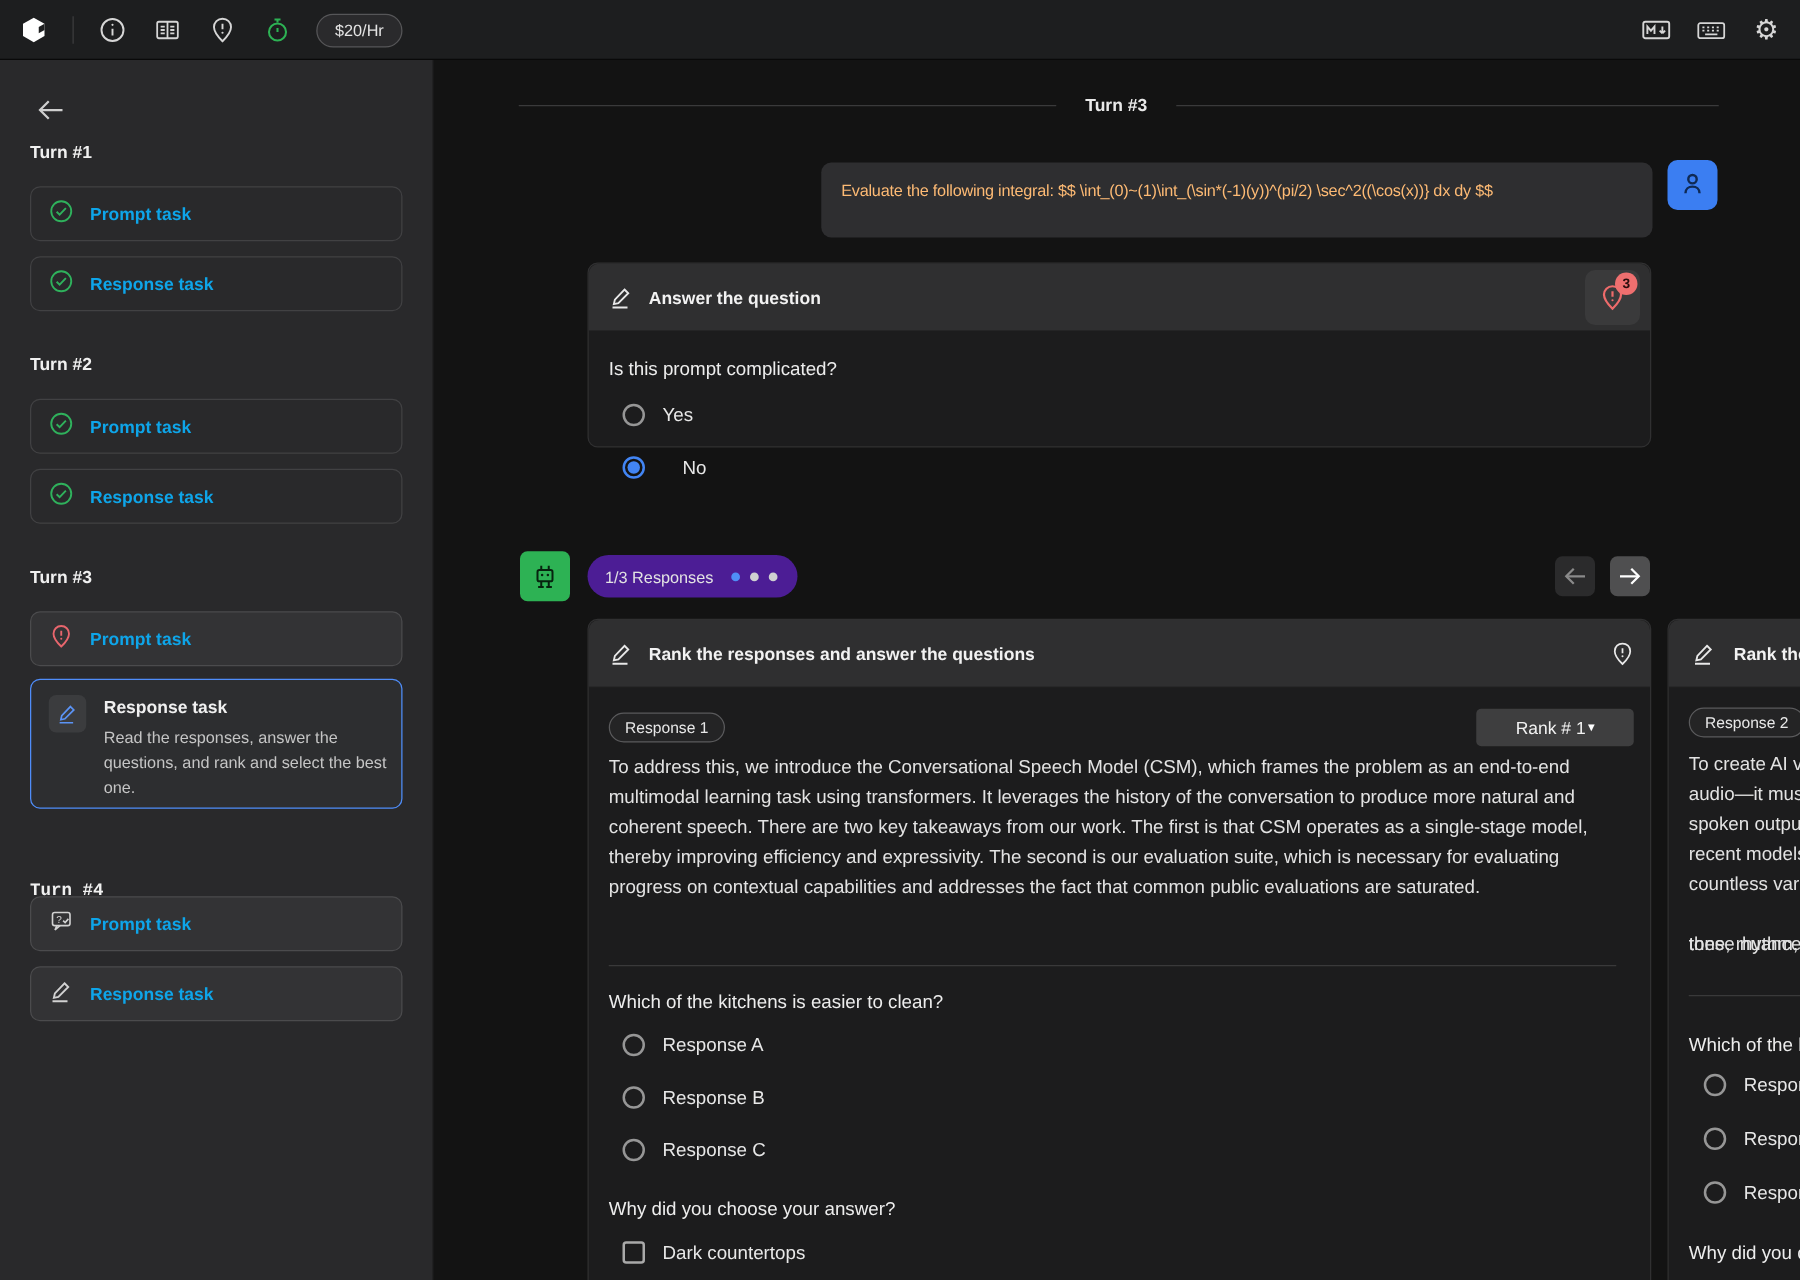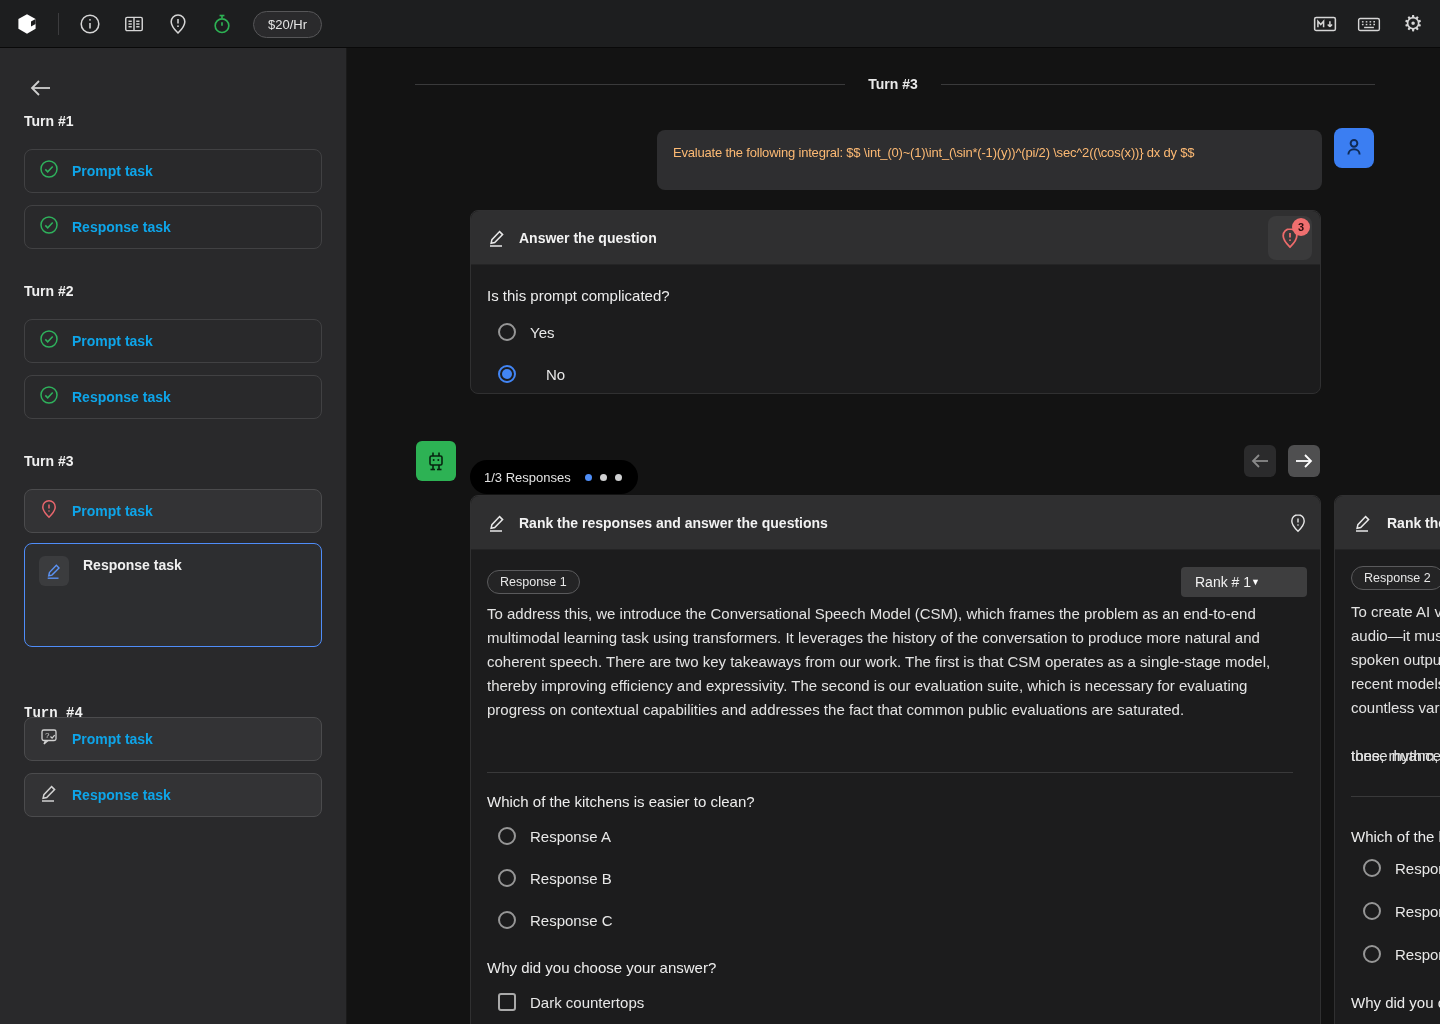--- a/index.html
+++ b/index.html
@@ -53,30 +53,30 @@
   .issue-badge { position:absolute; right:2px; top:2px; min-width:18px; height:18px; border-radius:9px; background:#ef6f6f; color:#2a0d0d; font-size:11px; font-weight:700; line-height:18px; text-align:center; }
 
   .question { position:absolute; font-size:15px; color:#ededed; }
   .radio { position:absolute; width:18px; height:18px; border:2px solid #969696; border-radius:50%; background:transparent; cursor:pointer; }
   .radio.sel { border-color:#4285f4; }
   .radio.sel::after { content:""; position:absolute; inset:2px; border-radius:50%; background:#4285f4; }
   .opt-label { position:absolute; font-size:15px; color:#e8e8e8; }
   .checkbox { position:absolute; width:18px; height:18px; border:2px solid #a9a9a9; border-radius:3px; background:transparent; cursor:pointer; }
 
   .robot-btn { position:absolute; left:69px; top:393px; width:40px; height:40px; border-radius:6px; background:#2db254; border:none; cursor:pointer; display:flex; align-items:center; justify-content:center; color:#07230f; }
-  .resp-pill { position:absolute; left:123px; top:412px; height:34px; padding:0 16px 0 14px; border-radius:17px; background:#000000; display:flex; align-items:center; gap:8px; }
+  .resp-pill { position:absolute; left:123px; top:396px; height:34px; padding:0 16px 0 14px; border-radius:17px; background:#4c1d95; display:flex; align-items:center; gap:8px; }
   .resp-pill .counter { font-size:13px; color:#e3e3e3; margin-right:6px; }
   .dot { width:7px; height:7px; border-radius:50%; background:#cfd0d1; }
   .dot.active { background:#4f8ef7; }
   .nav-btn { position:absolute; top:397px; width:32px; height:32px; border-radius:6px; border:none; cursor:pointer; display:flex; align-items:center; justify-content:center; }
   .nav-prev { left:897px; background:#2b2b2c; color:#8a8a8a; }
   .nav-next { left:941px; background:#4f4f50; color:#ffffff; }
 
   .resp-badge { position:absolute; height:24px; padding:0 12px; border:1px solid #5a5a5c; border-radius:13px; background:#242425; font-size:12.5px; color:#e8e8e8; line-height:22px; }
-  .rank-select { position:absolute; width:126px; height:30px; background:#3e3e3f; border:none; border-radius:4px; color:#f2f2f2; font-size:14px; cursor:pointer; display:flex; align-items:center; justify-content:flex-start; padding:0 12px 0 14px; }
+  .rank-select { position:absolute; width:126px; height:30px; background:#3e3e3f; border:none; border-radius:4px; color:#f2f2f2; font-size:14px; cursor:pointer; display:flex; align-items:center; justify-content:center; padding:0 12px 0 14px; }
   .rank-caret { font-size:9px; color:#ffffff; }
   .para { position:absolute; font-size:15px; line-height:24px; color:#e3e3e3; }
   .divider { position:absolute; height:1px; background:#39393a; }
   .clip-line { position:absolute; font-size:15px; line-height:24px; color:#e3e3e3; white-space:nowrap; }
 </style>
 </head>
 <body>
 
 <div class="screen">
 
@@ -203,20 +203,21 @@
       <span class="t-label">Prompt task</span>
     </div>
     <div class="task-card-big" style="top:495px;">
       <span class="icon-chip">
           <svg width="18" height="18" viewBox="0 0 20 20" fill="none" stroke="currentColor" stroke-width="1.5">
             <path d="M12.6 3.6l3 3-7.9 7.9-3.6.8.8-3.6z"></path>
             <line x1="3" y1="18" x2="15" y2="18"></line>
           </svg>
         </span>
       <span class="big-title">Response task</span>
+      <span class="big-desc">Read the responses, answer the questions, and rank and select the best one.</span>
     </div>
 
     <div class="turn-label" style="top:657px;font-family:Liberation Mono, monospace;">Turn #4</div>
     <div class="task-card raised" style="top:669px;">
       <span class="ic-gray"><svg width="20" height="20" viewBox="0 0 20 20" fill="none" stroke="currentColor" stroke-width="1.3">
             <rect x="3" y="3" width="14" height="10.5" rx="1.8"></rect>
             <path d="M6.5 13.5L5 17l4-3.5"></path>
             <text x="6" y="11" font-size="8" fill="currentColor" stroke="none">?</text>
             <path d="M11.5 9.5l1.6 1.6 2.6-3"></path>
           </svg></span>
@@ -240,21 +241,21 @@
     <section class="prompt-card">
       <div class="prompt-text">Evaluate the following integral: $$ \int_(0)~(1)\int_(\sin*(-1)(y))^(pi/2) \sec^2((\cos(x))} dx dy $$</div>
     </section>
     <button class="avatar-btn">
       <span><svg width="26" height="26" viewBox="0 0 24 24" fill="none" stroke="#0f2a55" stroke-width="1.8">
             <circle cx="12" cy="8.6" r="3.1"></circle>
             <path d="M6.8 19c0-3 2.3-4.9 5.2-4.9s5.2 1.9 5.2 4.9"></path>
           </svg></span>
     </button>
 
-    <section class="card" style="left:123px; top:162px; width:851px; height:184px;">
+    <section class="card" style="left:123px; top:162px; width:851px; height:148px;">
       <div class="card-header">
         <span class="hd-pencil"><svg width="20" height="20" viewBox="0 0 20 20" fill="none" stroke="currentColor" stroke-width="1.5">
               <path d="M12.6 3.6l3 3-7.9 7.9-3.6.8.8-3.6z"></path>
               <line x1="3" y1="18" x2="15" y2="18"></line>
             </svg></span>
         <span class="hd-title">Answer the question</span>
         <button class="issue-btn">
           <svg width="22" height="22" viewBox="0 0 20 20" fill="none" stroke="currentColor" stroke-width="1.6">
               <path d="M10 1.8c-3.5 0-6.2 2.7-6.2 6.1 0 4.3 6.2 10.3 6.2 10.3s6.2-6 6.2-10.3c0-3.4-2.7-6.1-6.2-6.1z"></path>
               <line x1="10" y1="5.5" x2="10" y2="9.5"></line>

